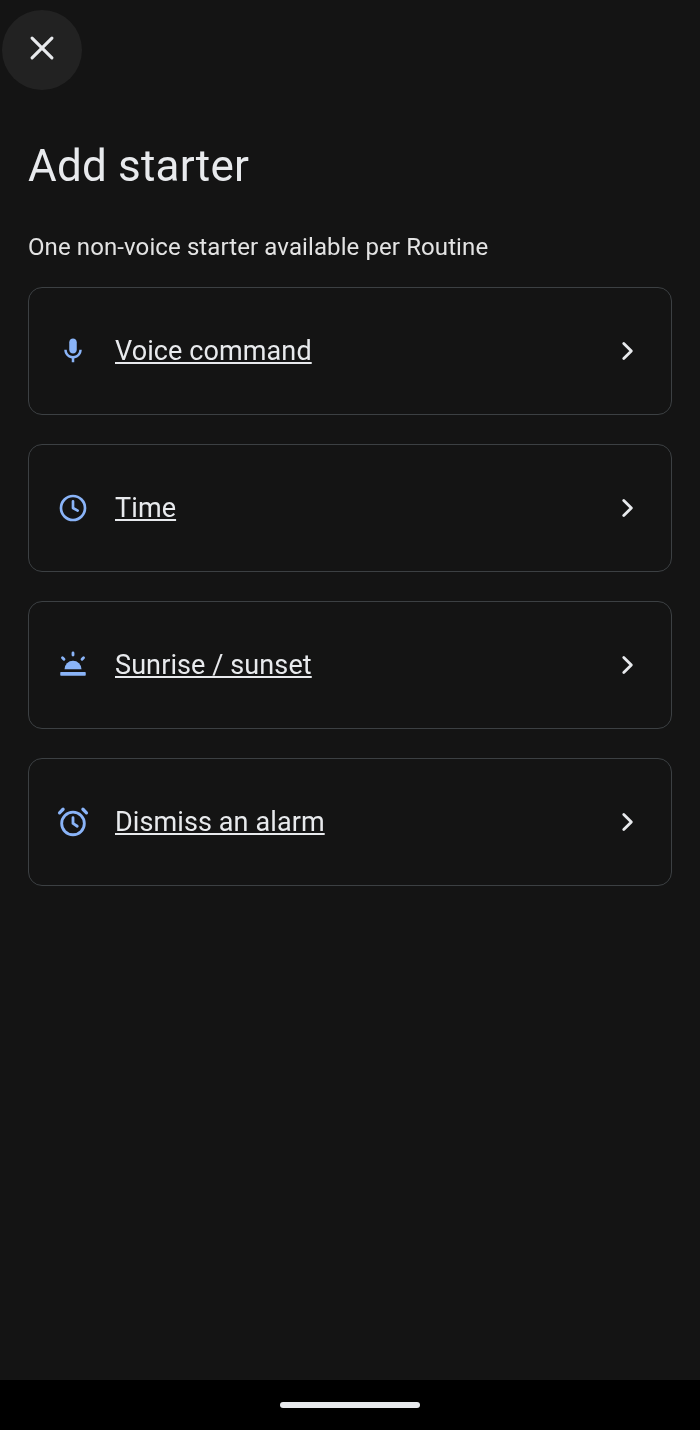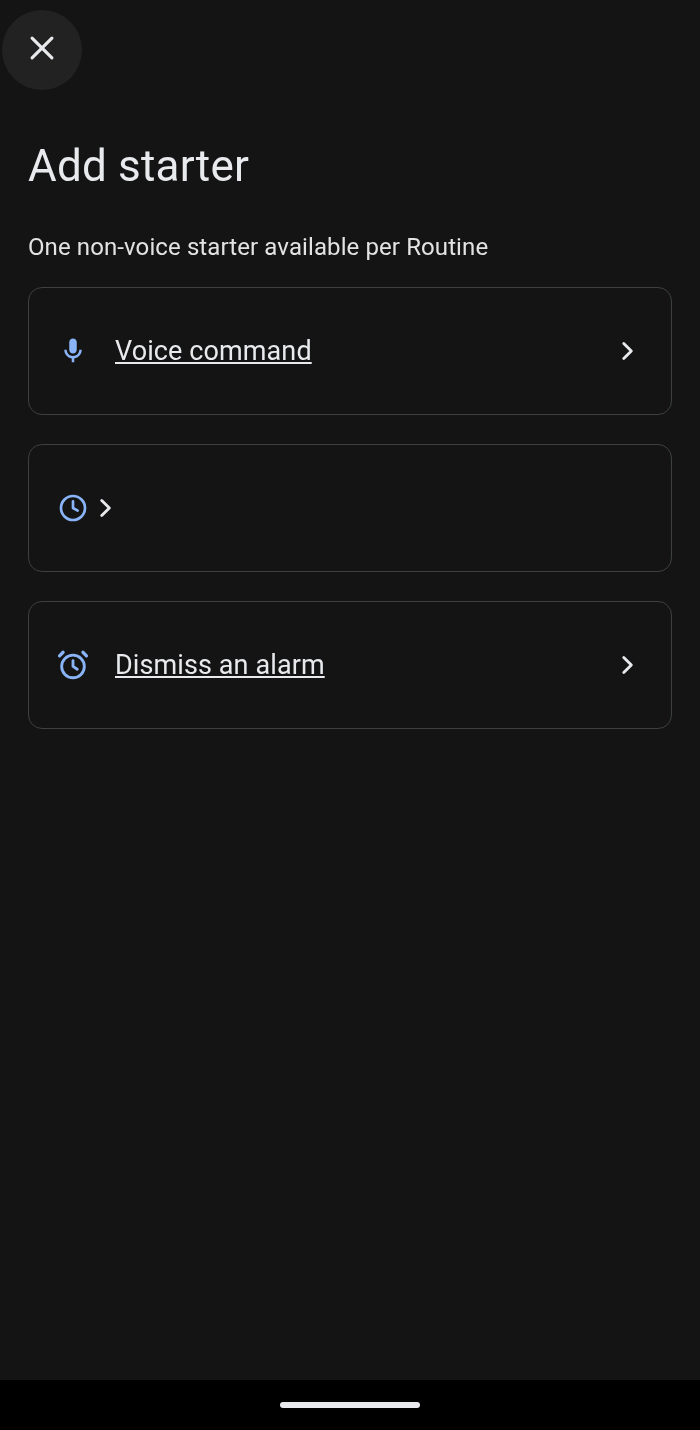--- a/index.html
+++ b/index.html
@@ -140,27 +140,45 @@
       </span>
     </div>
 
     <div class="option-item">
       <span class="option-icon">
         <svg viewBox="0 0 24 24" fill="none" stroke="#8ab4f8" stroke-width="2" width="32" height="32">
           <circle cx="12" cy="12" r="9"></circle>
           <polyline points="12 7 12 12 15.5 14" stroke-linecap="round" stroke-linejoin="round"></polyline>
         </svg>
       </span>
-      <span class="option-chevron">
-        <svg viewBox="0 0 24 24" fill="none" stroke="#e8eaed" stroke-width="2.6" stroke-linecap="round" stroke-linejoin="round" width="26" height="26">
-          <polyline points="9 5 16 12 9 19"></polyline>
-        </svg>
-      </span>
-    </div>
-
+      <span class="option-label">Time</span>
+      <span class="option-chevron">
+        <svg viewBox="0 0 24 24" fill="none" stroke="#e8eaed" stroke-width="2.6" stroke-linecap="round" stroke-linejoin="round" width="26" height="26">
+          <polyline points="9 5 16 12 9 19"></polyline>
+        </svg>
+      </span>
+    </div>
+
+    <div class="option-item">
+      <span class="option-icon">
+        <svg viewBox="0 0 24 24" fill="#8ab4f8" width="34" height="34">
+          <path d="M6 15a6 6 0 0 1 12 0H6z"></path>
+          <rect x="3" y="17" width="18" height="2.5" rx="0.5"></rect>
+          <rect x="11" y="2.5" width="2" height="3.5" rx="1"></rect>
+          <rect x="4.1" y="5.6" width="2" height="3.5" rx="1" transform="rotate(-45 5.1 7.35)"></rect>
+          <rect x="17.9" y="5.6" width="2" height="3.5" rx="1" transform="rotate(45 18.9 7.35)"></rect>
+        </svg>
+      </span>
+      <span class="option-label">Sunrise / sunset</span>
+      <span class="option-chevron">
+        <svg viewBox="0 0 24 24" fill="none" stroke="#e8eaed" stroke-width="2.6" stroke-linecap="round" stroke-linejoin="round" width="26" height="26">
+          <polyline points="9 5 16 12 9 19"></polyline>
+        </svg>
+      </span>
+    </div>
 
     <div class="option-item">
       <span class="option-icon">
         <svg viewBox="0 0 24 24" fill="none" stroke="#8ab4f8" stroke-width="2" width="34" height="34">
           <circle cx="12" cy="13" r="8"></circle>
           <polyline points="12 9 12 13 15 15" stroke-linecap="round" stroke-linejoin="round"></polyline>
           <line x1="5" y1="3" x2="2.5" y2="5.5" stroke-linecap="round" stroke-width="2.3"></line>
           <line x1="19" y1="3" x2="21.5" y2="5.5" stroke-linecap="round" stroke-width="2.3"></line>
         </svg>
       </span>

